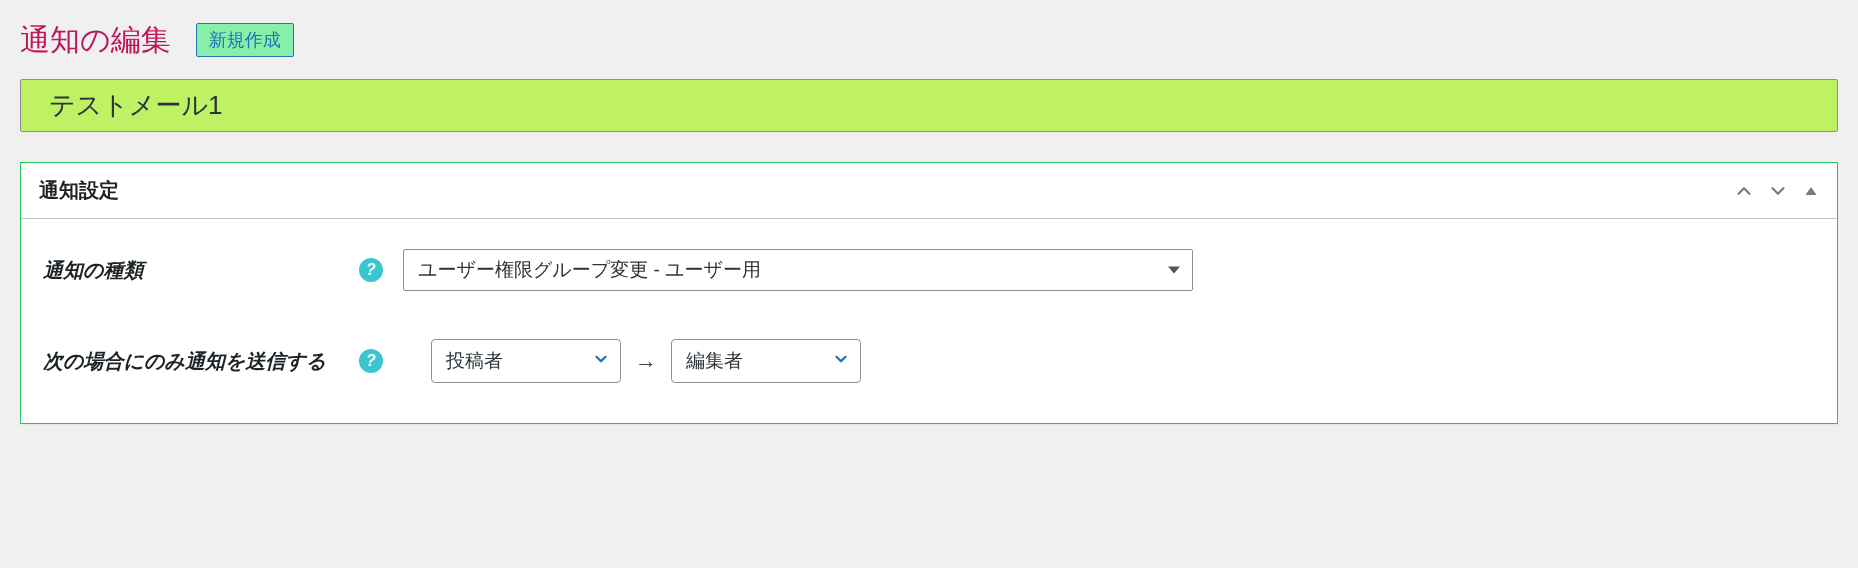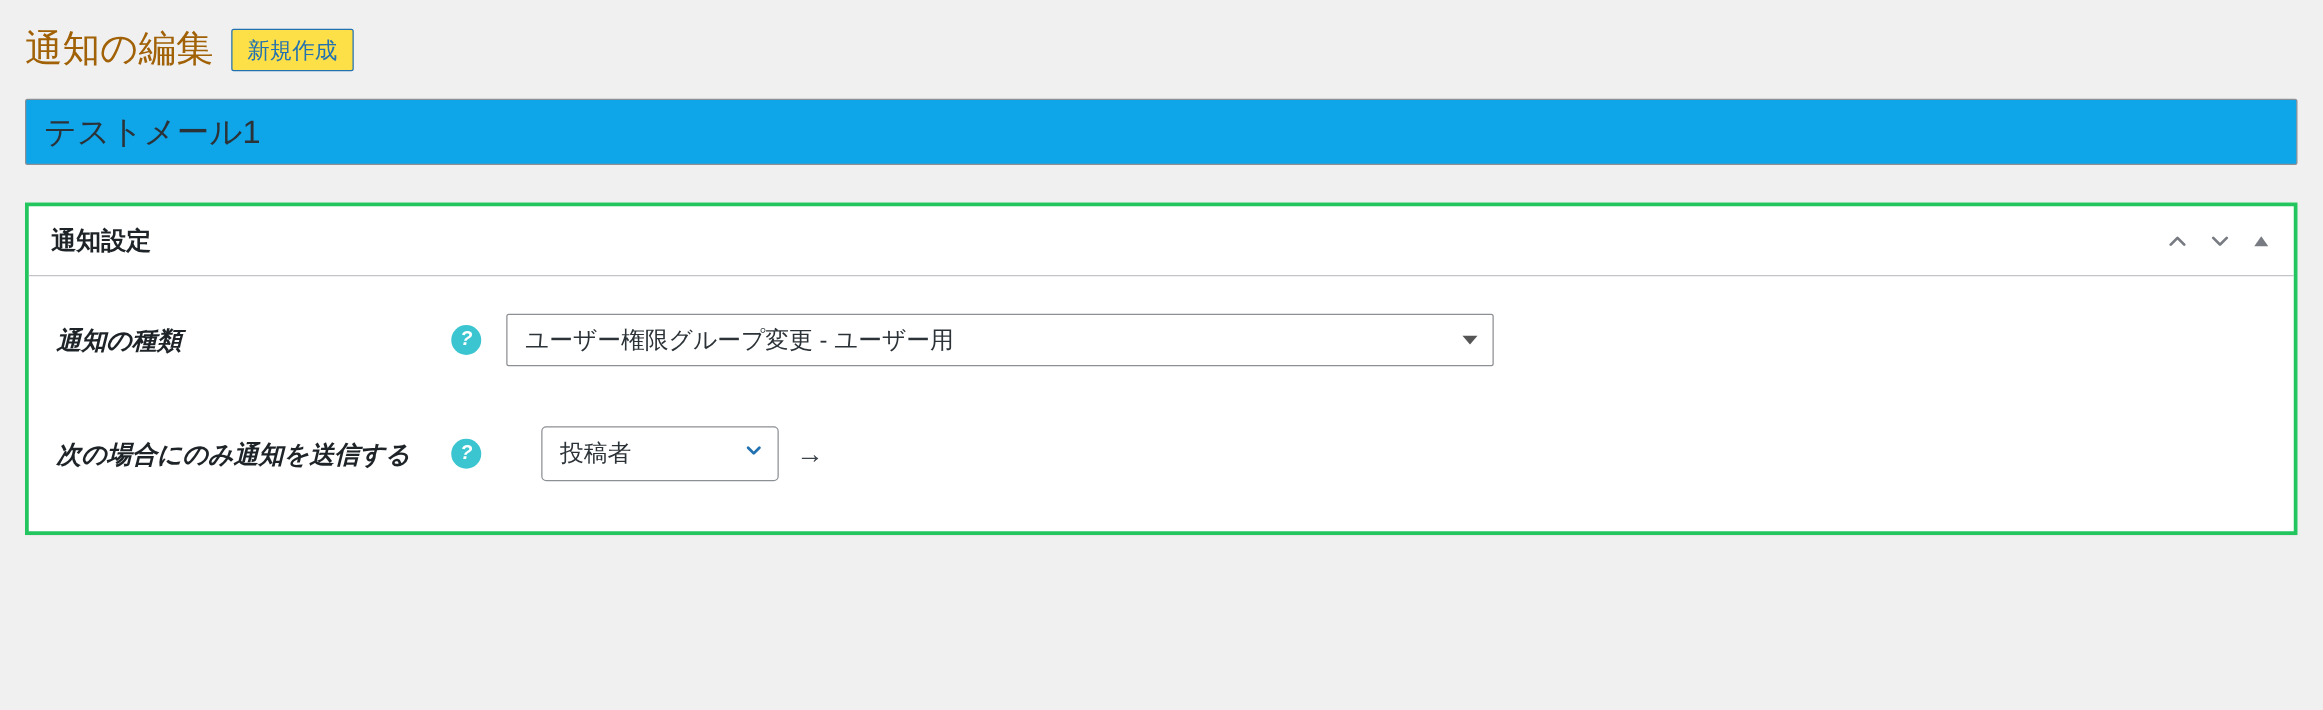--- a/index.html
+++ b/index.html
@@ -15,46 +15,47 @@
     .page-header {
       display: flex;
       align-items: center;
       gap: 14px;
       margin-bottom: 20px;
       margin-top: 10px;
     }
     .page-title {
       font-size: 30px;
       font-weight: 400;
-      color: #a16207;
+      color: #be185d;
       line-height: 1.3;
     }
     .btn-new {
       border: 1px solid #2271b1;
       color: #2271b1;
-      background: #fde047;
+      background: #86efac;
       padding: 4px 12px;
       font-size: 18px;
       font-weight: 500;
       cursor: pointer;
       border-radius: 2px;
+      margin-left: 11px;
     }
     .title-input {
       width: 100%;
       font-size: 26px;
-      padding: 10px 14px;
+      padding: 10px 28px;
       border: 1px solid #8c8f94;
-      background: #0ea5e9;
+      background: #bef264;
       color: #2c3338;
       margin-bottom: 30px;
       border-radius: 2px;
     }
     .panel {
       background: #fff;
-      border: 3px solid #22c55e;
+      border: 1px solid #22c55e;
       box-shadow: 0 1px 1px rgba(0,0,0,0.04);
     }
     .panel-header {
       display: flex;
       align-items: center;
       justify-content: space-between;
       border-bottom: 1px solid #c3c4c7;
       padding: 14px 18px;
     }
     .panel-title {
@@ -229,19 +230,27 @@
             <span>投稿者</span>
             <span class="chev">
               <svg width="18" height="18" viewBox="0 0 20 20" fill="none" stroke="#2271b1" stroke-width="2.5" stroke-linecap="round" stroke-linejoin="round">
                   <polyline points="5,8 10,13 15,8"></polyline>
                 </svg>
             </span>
           </div>
 
           <span class="arrow-between">→</span>
 
+          <div class="select-small">
+            <span>編集者</span>
+            <span class="chev">
+              <svg width="18" height="18" viewBox="0 0 20 20" fill="none" stroke="#2271b1" stroke-width="2.5" stroke-linecap="round" stroke-linejoin="round">
+                  <polyline points="5,8 10,13 15,8"></polyline>
+                </svg>
+            </span>
+          </div>
         </div>
       </div>
 
     </div>
   </div>
 
 </div>
 
 </body></html>

